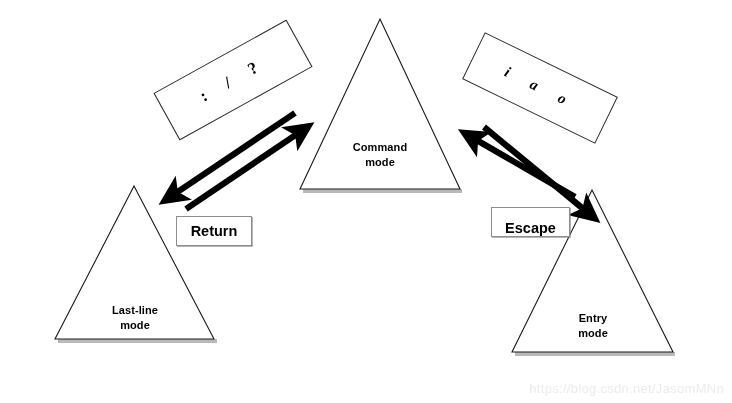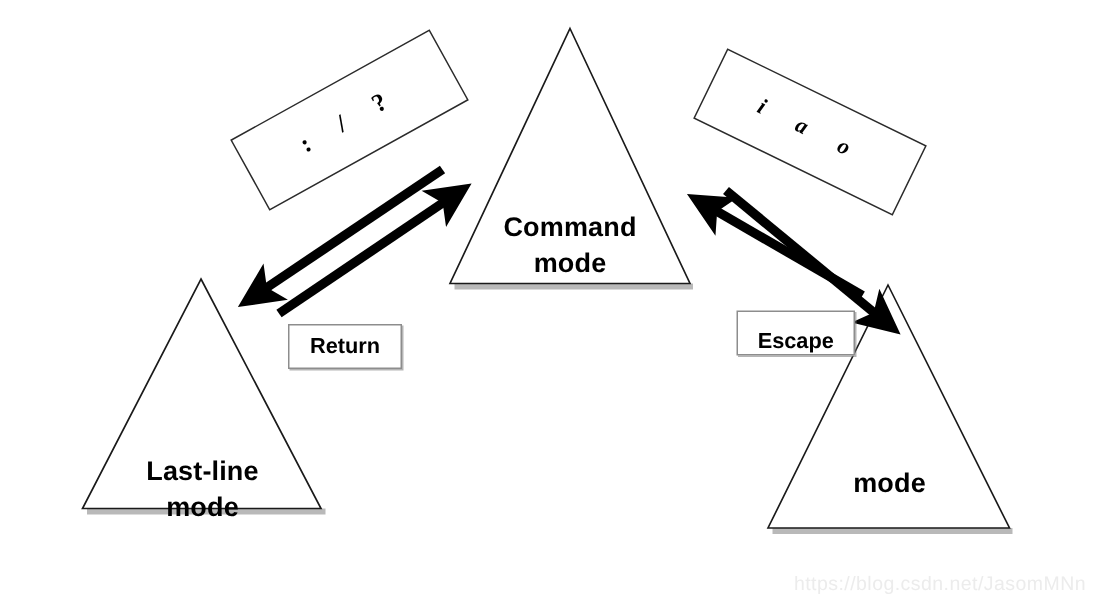--- a/index.html
+++ b/index.html
@@ -22,21 +22,21 @@
     width: 732px;
     height: 403px;
   }
 
   
   .mode-label {
     position: absolute;
     text-align: center;
     font-family: "Liberation Sans", sans-serif;
     font-weight: bold;
-    font-size: 18px;
+    font-size: 11px;
     line-height: 1.32;
     color: #000000;
     white-space: nowrap;
     letter-spacing: 0.1px;
   }
 
   
   .key-box {
     position: absolute;
     box-sizing: border-box;
@@ -94,21 +94,21 @@
     box-shadow: 1px 1px 0 rgba(120,120,120,0.55);
     display: flex;
     align-items: center;
     justify-content: center;
     font-family: "Liberation Sans", sans-serif;
     font-weight: bold;
     font-size: 14.5px;
     color: #000;
   }
   #action-return {
-    left: 192px;
+    left: 176px;
     top: 216px;
     width: 76px;
     height: 30px;
   }
   #action-escape {
     left: 491px;
     top: 207px;
     width: 79px;
     height: 30px;
     align-items: flex-end;
@@ -161,20 +161,21 @@
     <div>Command</div>
     <div>mode</div>
   </div>
 
   <div class="mode-label" id="label-lastline" style="left:55px; top:303px; width:160px;">
     <div>Last-line</div>
     <div>mode</div>
   </div>
 
   <div class="mode-label" id="label-entry" style="left:513px; top:311px; width:160px;">
+    <div>Entry</div>
     <div>mode</div>
   </div>
 
   <div class="key-box" id="key-box-lastline">
     <span class="key-text">: / ?</span>
   </div>
 
   <div class="key-box" id="key-box-entry">
     <span class="key-text">i a o</span>
   </div>

